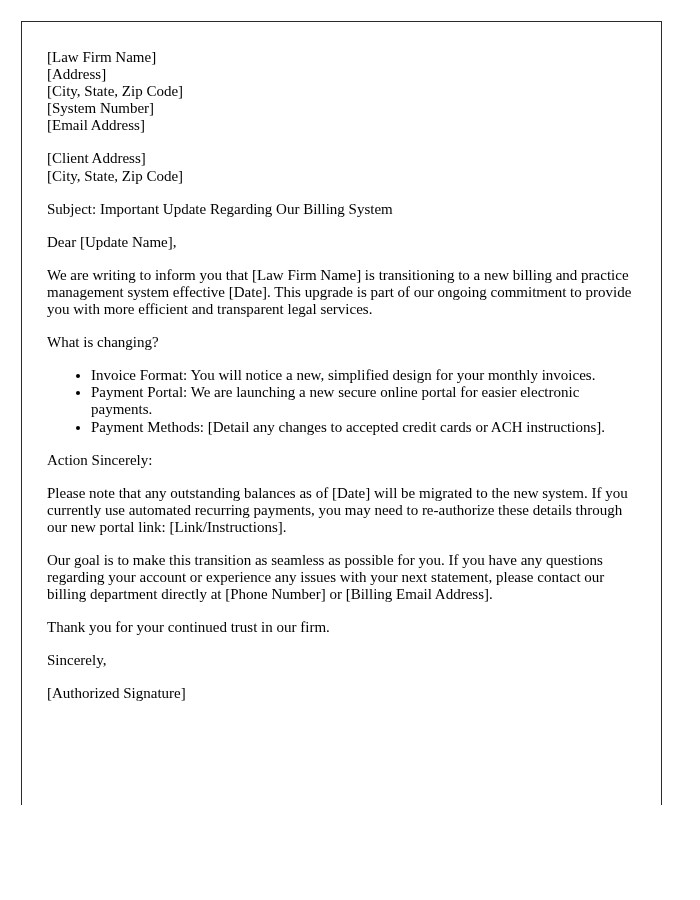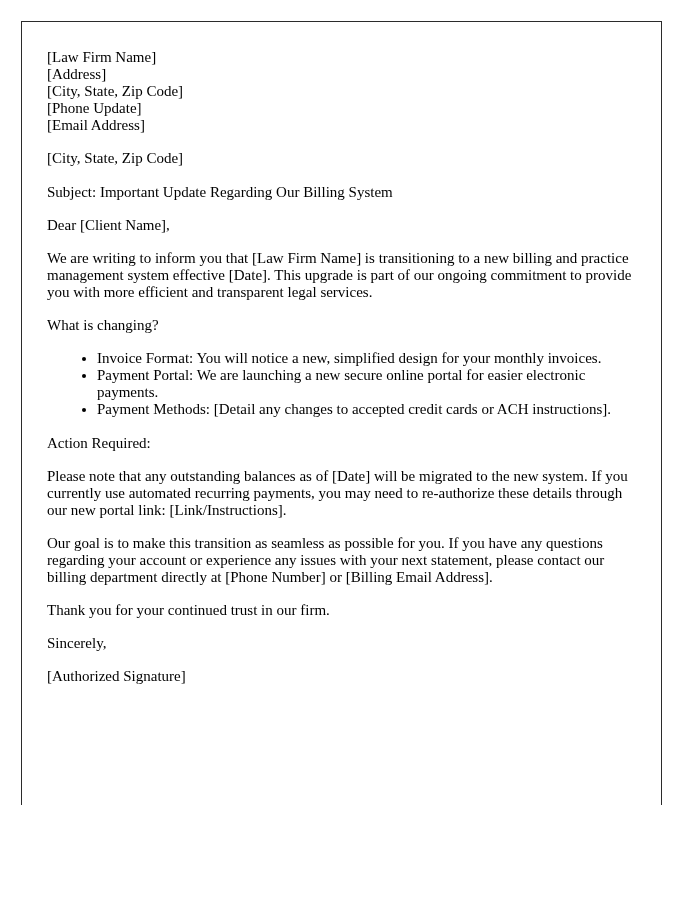--- a/index.html
+++ b/index.html
@@ -29,63 +29,64 @@
     background: #ffffff;
     border: 1px solid #2b2b2b;
     padding: 11px 25px 20px 25px;
     font-size: 15px;
     line-height: 1.14;
   }
   .page p {
     margin: 16px 0;
   }
   .page ul {
-    margin: 16px 10px;
+    margin: 16px 4px;
     padding-left: 40px;
   }
   .page li {
     margin: 0;
   }
   .line { display: block; }
   strong { font-weight: normal; }
 </style>
 </head>
 <body>
 
 <div class="viewport">
   <div class="page">
 
     <p>
       <span class="line">[Law Firm Name]</span>
       <span class="line">[Address]</span>
       <span class="line">[City, State, Zip Code]</span>
-      <span class="line">[Phone Update]</span>
+      <span class="line">[System Number]</span>
       <span class="line">[Email Address]</span>
     </p>
 
 
     <p>
+      <span class="line">[Client Address]</span>
       <span class="line">[City, State, Zip Code]</span>
     </p>
 
     <p><strong>Subject: Important Update Regarding Our Billing System</strong></p>
 
-    <p>Dear [Client Name],</p>
+    <p>Dear [Update Name],</p>
 
     <p>We are writing to inform you that [Law Firm Name] is transitioning to a new billing and practice management system effective [Date]. This upgrade is part of our ongoing commitment to provide you with more efficient and transparent legal services.</p>
 
     <p><strong>What is changing?</strong></p>
 
     <ul>
       <li><strong>Invoice Format:</strong><span> You will notice a new, simplified design for your monthly invoices.</span></li>
       <li><strong>Payment Portal:</strong><span> We are launching a new secure online portal for easier electronic payments.</span></li>
       <li><strong>Payment Methods:</strong><span> [Detail any changes to accepted credit cards or ACH instructions].</span></li>
     </ul>
 
-    <p><strong>Action Required:</strong></p>
+    <p><strong>Action Sincerely:</strong></p>
 
     <p>Please note that any outstanding balances as of [Date] will be migrated to the new system. If you currently use automated recurring payments, you may need to re-authorize these details through our new portal link: [Link/Instructions].</p>
 
     <p>Our goal is to make this transition as seamless as possible for you. If you have any questions regarding your account or experience any issues with your next statement, please contact our billing department directly at [Phone Number] or [Billing Email Address].</p>
 
     <p>Thank you for your continued trust in our firm.</p>
 
     <p>Sincerely,</p>
 
     <p>[Authorized Signature]</p>

